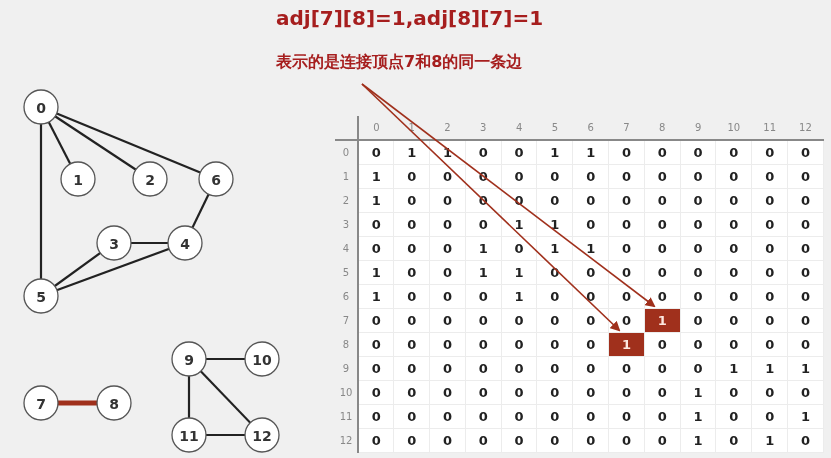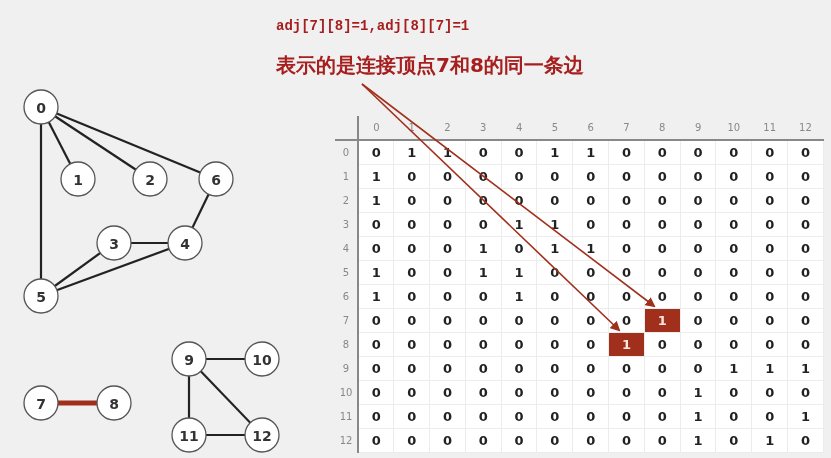--- a/index.html
+++ b/index.html
@@ -1,20 +1,20 @@
 <!DOCTYPE html>
 <html><head>
 <meta charset="utf-8">
 <style>
   * { box-sizing: border-box; margin: 0; padding: 0; }
   html, body { width: 831px; height: 458px; overflow: hidden; }
   body { background: #f0f0f0; font-family: "DejaVu Sans", sans-serif; position: relative; }
   .caption { position: absolute; left: 276px; color: #a61e1e; font-weight: bold; font-family: "DejaVu Sans", sans-serif; white-space: nowrap; }
-  #cap1 { top: 18px; font-size: 14px; font-family: Liberation Mono, monospace; }
-  #cap2 { top: 52px; font-size: 20px; }
+  #cap1 { top: 6px; font-size: 20px; }
+  #cap2 { top: 52px; font-size: 16px; }
   svg#graph { position: absolute; left: 0; top: 0; }
   .node circle { fill: #ffffff; stroke: #555; stroke-width: 1.3; }
   .node text { font-family: "DejaVu Sans", sans-serif; font-size: 14px; font-weight: bold; fill: #333; text-anchor: middle; dominant-baseline: central; }
   .edge { stroke: #222; stroke-width: 2.2; }
   .edge.hl { stroke: #a0301c; stroke-width: 5; }
   #matrix { position: absolute; left: 335px; top: 116px; }
   table { border-collapse: collapse; font-family: "DejaVu Sans", sans-serif; }
   th { font-size: 10px; font-weight: normal; color: #888; height: 24px; width: 35.8px; text-align: center; }
   th.corner { width: 23px; }
   th.rowh { width: 23px; border-right: 2px solid #888; }

